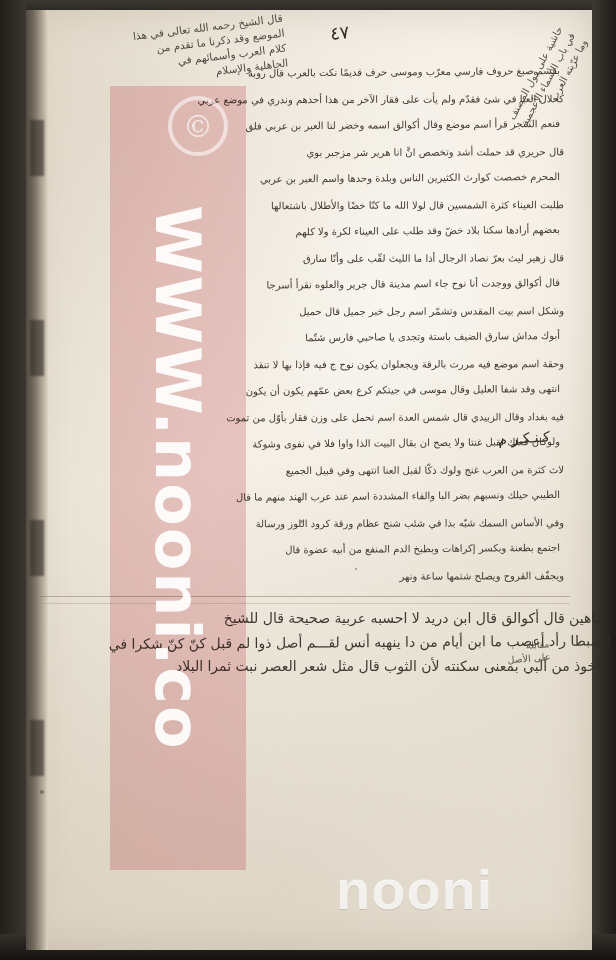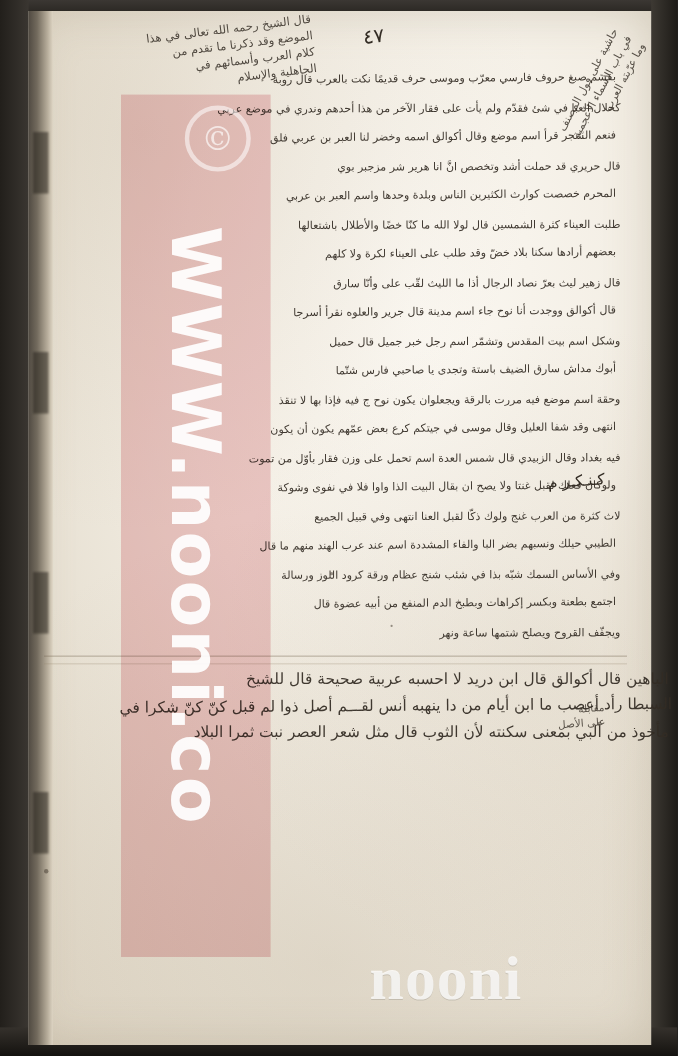--- a/index.html
+++ b/index.html
@@ -135,21 +135,21 @@
     font-size: 30px;
     font-family:"DejaVu Serif", serif;
     pointer-events:none;
   }
 
   
   .wm-bottom {
     position: absolute;
     left: 336px; top: 862px;
     color: rgba(255,255,255,0.78);
-    font-family: Liberation Serif, serif;
+    font-family: Liberation Sans, sans-serif;
     font-weight: 700;
     font-size: 56px;
     letter-spacing: 1px;
     line-height: 1;
     pointer-events: none;
     text-shadow: 0 1px 0 rgba(0,0,0,0.12);
   }
 
   
   .ms-block {

